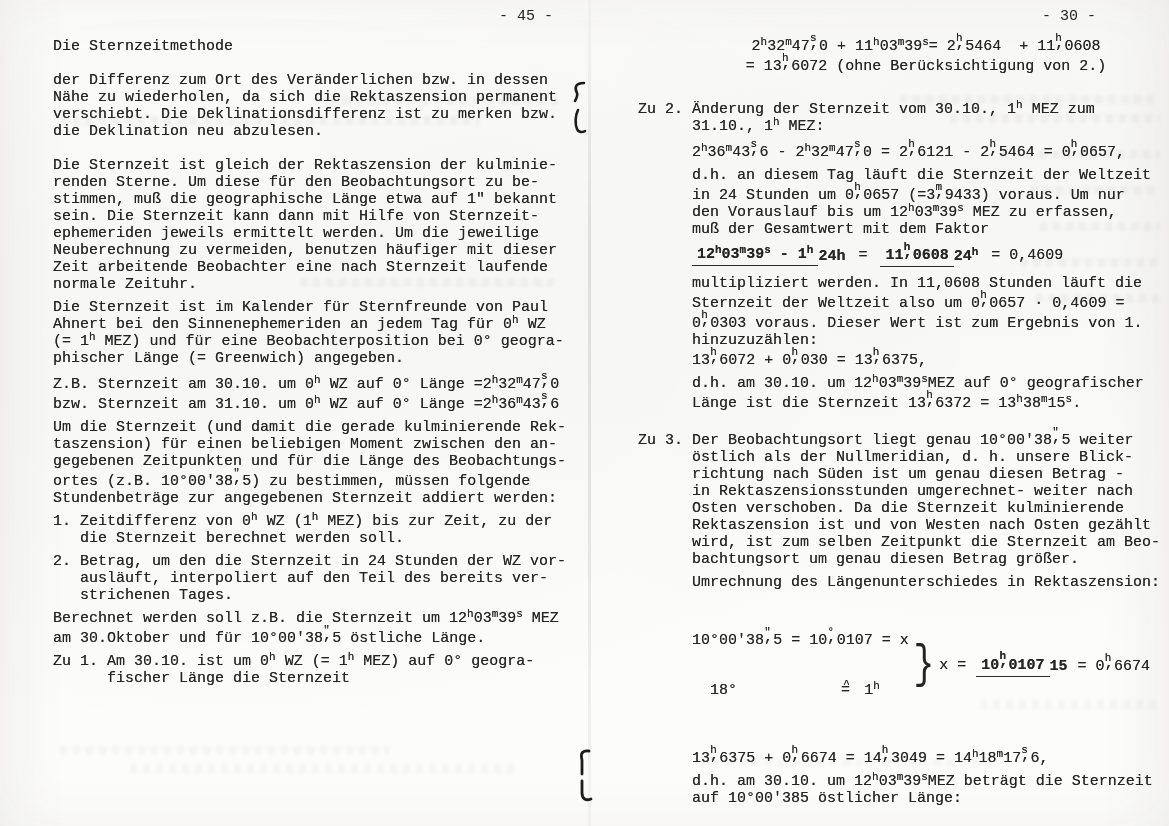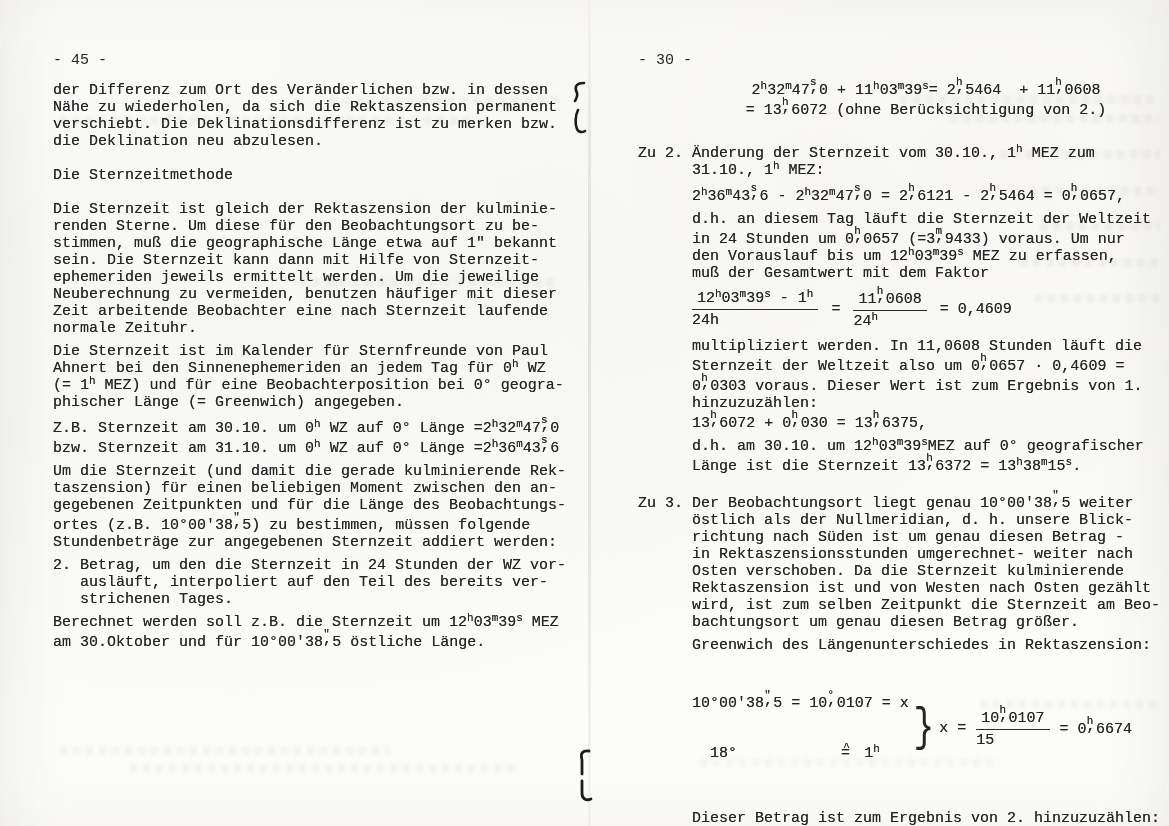--- a/index.html
+++ b/index.html
@@ -14,36 +14,36 @@
       radial-gradient(ellipse at 20% 40%, rgba(0,0,0,0.025), rgba(0,0,0,0) 60%),
       radial-gradient(ellipse at 85% 20%, rgba(120,110,100,0.04), rgba(0,0,0,0) 55%),
       linear-gradient(90deg, rgba(0,0,0,0.02) 0%, rgba(0,0,0,0) 6%, rgba(0,0,0,0) 94%, rgba(0,0,0,0.02) 100%);
     box-shadow: inset 0 0 60px rgba(90,85,70,0.05);
   }
   .seam{position:absolute;top:0;height:826px;width:3px;pointer-events:none;
     background:linear-gradient(rgba(0,0,0,0.02), rgba(0,0,0,0.10) 30%, rgba(0,0,0,0.08) 70%, rgba(0,0,0,0.03));}
   .page{position:absolute;top:8px;font-size:15px;line-height:17px;}
   .page-left{left:53px;width:540px;}
   .page-right{left:638px;width:522px;}
-  .pagenum{text-align:left;white-space:pre;margin-top:44px;}
+  .pagenum{text-align:right;white-space:pre;}
   .page-left .pagenum{margin-bottom:13px;margin-right:40px;}
   .page-right .pagenum{margin-bottom:10px;margin-right:64px;}
   .block{white-space:pre;margin:0 0 6px 0;
     text-shadow:0 0 0.5px rgba(20,20,20,0.65);}
   .mbL{margin-bottom:17px;}
   .mbXL{margin-bottom:26px;text-align:center;}
   .mbS{margin-bottom:0;}
   sup{font-size:73%;line-height:0;vertical-align:baseline;position:relative;top:-0.42em;}
   
   .oc{display:inline-block;position:relative;width:0.62em;height:1em;vertical-align:baseline;}
   .oc .t{position:absolute;left:0.02em;top:-0.48em;font-size:73%;}
   .oc .b{position:absolute;left:0;bottom:-0.12em;}
   
   .eqrow{display:flex;align-items:center;padding-left:54px;gap:13px;margin:6px 0 8px 0;}
-  .frac{display:inline-flex;flex-direction:column;}
+  .frac{display:inline-flex;align-items:center;font-weight:bold;}
   .frac .num{border-bottom:1.5px solid #2b2b2b;padding:0 5px 2px 5px;}
   .frac .den{padding-top:2px;}
   
   .braceeq{display:flex;align-items:center;padding-left:54px;margin:4px 0 12px 0;}
   .beq-left{white-space:pre;}
   .beq-left .line{height:19px;}
   .brace{font-size:46px;font-weight:400;line-height:40px;display:inline-block;
     transform:scaleX(0.75);margin:0 2px 0 1px;text-shadow:none;}
   .beq-right{display:flex;align-items:center;gap:10px;}
   .corr{display:inline-block;position:relative;width:0.95em;margin-left:104px;}
@@ -82,28 +82,30 @@
   <path d="M12 30 C9 36 9 44 11 49 C12 52 16 53 19 51" fill="none" stroke="#1c1c1c" stroke-width="2.6" stroke-linecap="round"></path>
 </svg>
 <svg class="ink-mark" style="left:572px;top:748px;" width="26" height="56" viewBox="0 0 26 56">
   <path d="M17 3 C8 2 9 8 10 12 L10 26" fill="none" stroke="#1c1c1c" stroke-width="2.8" stroke-linecap="round"></path>
   <path d="M10 33 L10 45 C10 51 14 53 19 51" fill="none" stroke="#1c1c1c" stroke-width="2.8" stroke-linecap="round"></path>
 </svg>
 
 <div class="page page-left">
   <div class="pagenum">- 45 -</div>
   <div>
+      <div class="block mbL">Die Sternzeitmethode</div>
       <div class="block mbL">der Differenz zum Ort des Veränderlichen bzw. in dessen<br>Nähe zu wiederholen, da sich die Rektaszension permanent<br>verschiebt. Die Deklinationsdifferenz ist zu merken bzw.<br>die Deklination neu abzulesen.</div>
-      <div class="block mbL">Die Sternzeitmethode</div>
       <div class="block ">Die Sternzeit ist gleich der Rektaszension der kulminie-<br>renden Sterne. Um diese für den Beobachtungsort zu be-<br>stimmen, muß die geographische Länge etwa auf 1" bekannt<br>sein. Die Sternzeit kann dann mit Hilfe von Sternzeit-<br>ephemeriden jeweils ermittelt werden. Um die jeweilige<br>Neuberechnung zu vermeiden, benutzen häufiger mit dieser<br>Zeit arbeitende Beobachter eine nach Sternzeit laufende<br>normale Zeituhr.</div>
       <div class="block ">Die Sternzeit ist im Kalender für Sternfreunde von Paul<br>Ahnert bei den Sinnenephemeriden an jedem Tag für 0<sup>h</sup> WZ<br>(= 1<sup>h</sup> MEZ) und für eine Beobachterposition bei 0° geogra-<br>phischer Länge (= Greenwich) angegeben.</div>
       <div class="block ">Z.B. Sternzeit am 30.10. um 0<sup>h</sup> WZ auf 0° Länge =2<sup>h</sup>32<sup>m</sup>47<span class="oc"><span class="t">s</span><span class="b">,</span></span>0<br>bzw. Sternzeit am 31.10. um 0<sup>h</sup> WZ auf 0° Länge =2<sup>h</sup>36<sup>m</sup>43<span class="oc"><span class="t">s</span><span class="b">,</span></span>6</div>
       <div class="block ">Um die Sternzeit (und damit die gerade kulminierende Rek-<br>taszension) für einen beliebigen Moment zwischen den an-<br>gegebenen Zeitpunkten und für die Länge des Beobachtungs-<br>ortes (z.B. 10°00'38<span class="oc"><span class="t">"</span><span class="b">,</span></span>5) zu bestimmen, müssen folgende<br>Stundenbeträge zur angegebenen Sternzeit addiert werden:</div>
+      <div class="block ">1. Zeitdifferenz von 0<sup>h</sup> WZ (1<sup>h</sup> MEZ) bis zur Zeit, zu der<br>   die Sternzeit berechnet werden soll.</div>
       <div class="block ">2. Betrag, um den die Sternzeit in 24 Stunden der WZ vor-<br>   ausläuft, interpoliert auf den Teil des bereits ver-<br>   strichenen Tages.</div>
       <div class="block ">Berechnet werden soll z.B. die Sternzeit um 12<sup>h</sup>03<sup>m</sup>39<sup>s</sup> MEZ<br>am 30.Oktober und für 10°00'38<span class="oc"><span class="t">"</span><span class="b">,</span></span>5 östliche Länge.</div>
+      <div class="block ">Zu 1. Am 30.10. ist um 0<sup>h</sup> WZ (= 1<sup>h</sup> MEZ) auf 0° geogra-<br>      fischer Länge die Sternzeit</div>
     </div>
 </div>
 
 <div class="page page-right">
   <div class="pagenum">- 30 -</div>
 
   <div>
       <div class="block mbXL">      2<sup>h</sup>32<sup>m</sup>47<span class="oc"><span class="t">s</span><span class="b">,</span></span>0 + 11<sup>h</sup>03<sup>m</sup>39<sup>s</sup>= 2<span class="oc"><span class="t">h</span><span class="b">,</span></span>5464  + 11<span class="oc"><span class="t">h</span><span class="b">,</span></span>0608<br>      = 13<span class="oc"><span class="t">h</span><span class="b">,</span></span>6072 (ohne Berücksichtigung von 2.)</div>
       <div class="block ">Zu 2. Änderung der Sternzeit vom 30.10., 1<sup>h</sup> MEZ zum<br>      31.10., 1<sup>h</sup> MEZ:</div>
       <div class="block ">      2<sup>h</sup>36<sup>m</sup>43<span class="oc"><span class="t">s</span><span class="b">,</span></span>6 - 2<sup>h</sup>32<sup>m</sup>47<span class="oc"><span class="t">s</span><span class="b">,</span></span>0 = 2<span class="oc"><span class="t">h</span><span class="b">,</span></span>6121 - 2<span class="oc"><span class="t">h</span><span class="b">,</span></span>5464 = 0<span class="oc"><span class="t">h</span><span class="b">,</span></span>0657,</div>
@@ -121,38 +123,37 @@
       <span class="den">24<sup>h</sup></span>
     </span>
     <span>= 0,4609</span>
   </div>
 
   <div>
       <div class="block mbS">      multipliziert werden. In 11,0608 Stunden läuft die<br>      Sternzeit der Weltzeit also um 0<span class="oc"><span class="t">h</span><span class="b">,</span></span>0657 · 0,4609 =<br>      0<span class="oc"><span class="t">h</span><span class="b">,</span></span>0303 voraus. Dieser Wert ist zum Ergebnis von 1.<br>      hinzuzuzählen:</div>
       <div class="block ">      13<span class="oc"><span class="t">h</span><span class="b">,</span></span>6072 + 0<span class="oc"><span class="t">h</span><span class="b">,</span></span>030 = 13<span class="oc"><span class="t">h</span><span class="b">,</span></span>6375,</div>
       <div class="block mbL">      d.h. am 30.10. um 12<sup>h</sup>03<sup>m</sup>39<sup>s</sup>MEZ auf 0° geografischer<br>      Länge ist die Sternzeit 13<span class="oc"><span class="t">h</span><span class="b">,</span></span>6372 = 13<sup>h</sup>38<sup>m</sup>15<sup>s</sup>.</div>
       <div class="block ">Zu 3. Der Beobachtungsort liegt genau 10°00'38<span class="oc"><span class="t">"</span><span class="b">,</span></span>5 weiter<br>      östlich als der Nullmeridian, d. h. unsere Blick-<br>      richtung nach Süden ist um genau diesen Betrag -<br>      in Rektaszensionsstunden umgerechnet- weiter nach<br>      Osten verschoben. Da die Sternzeit kulminierende<br>      Rektaszension ist und von Westen nach Osten gezählt<br>      wird, ist zum selben Zeitpunkt die Sternzeit am Beo-<br>      bachtungsort um genau diesen Betrag größer.<br></div>
-      <div class="block mbS">      Greenwich des Längenunterschiedes in Rektaszension:</div>
+      <div class="block mbS">      Umrechnung des Längenunterschiedes in Rektaszension:</div>
     </div>
 
   <div class="block braceeq">
     <div class="beq-left">
       <div class="line">10°00'38<span class="oc"><span class="t">"</span><span class="b">,</span></span>5 = 10<span class="oc"><span class="t">°</span><span class="b">,</span></span>0107 = x</div>
       <div class="line"><span>  18°</span><span class="corr"></span><span> 1<sup>h</sup></span></div>
     </div>
     <span class="brace">}</span>
     <div class="beq-right">
       <span>x =</span>
       <span class="frac">
         <span class="num">10<span class="oc"><span class="t">h</span><span class="b">,</span></span>0107</span>
         <span class="den">15</span>
       </span>
       <span>= 0<span class="oc"><span class="t">h</span><span class="b">,</span></span>6674</span>
     </div>
   </div>
 
   <div>
-      <div class="block ">      Dieser Betrag ist zum Ergebnis von 2. hinzuzuzählen:</div>
       <div class="block ">      13<span class="oc"><span class="t">h</span><span class="b">,</span></span>6375 + 0<span class="oc"><span class="t">h</span><span class="b">,</span></span>6674 = 14<span class="oc"><span class="t">h</span><span class="b">,</span></span>3049 = 14<sup>h</sup>18<sup>m</sup>17<span class="oc"><span class="t">s</span><span class="b">,</span></span>6,</div>
       <div class="block mbS">      d.h. am 30.10. um 12<sup>h</sup>03<sup>m</sup>39<sup>s</sup>MEZ beträgt die Sternzeit<br>      auf 10°00'385 östlicher Länge:</div>
     </div>
 
 </div>
 
 </body></html>

